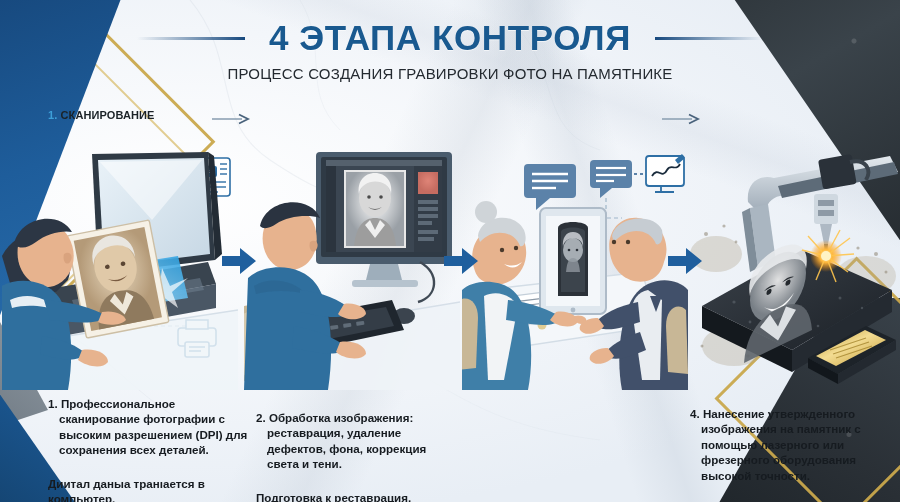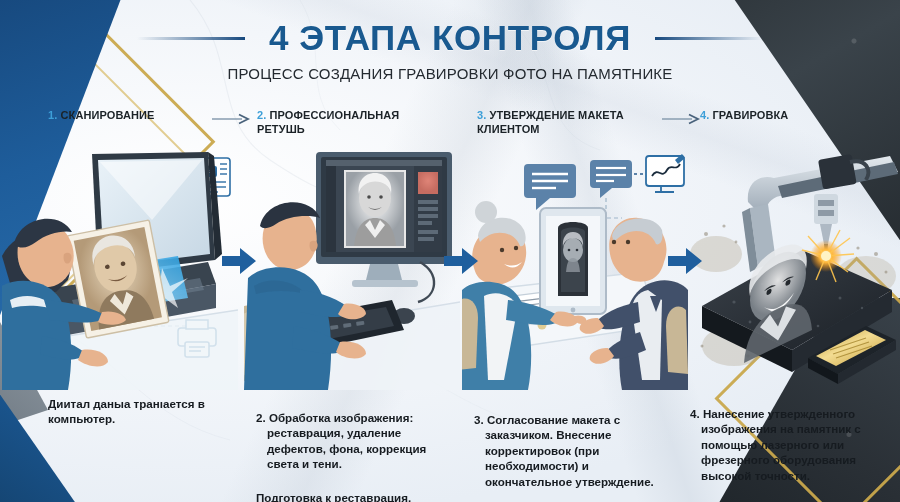--- a/index.html
+++ b/index.html
@@ -136,36 +136,24 @@
 
   <div class="steps">
     <div class="step s1">
       <span class="num">1.</span>
       <span>СКАНИРОВАНИЕ</span>
     </div>
     <svg class="harrow" style="left:212px" viewBox="0 0 40 12">
       <path d="M0 6 H30" stroke="#8fa3b5" stroke-width="1.6" fill="none"></path>
       <path d="M27 1.5 L36 6 L27 10.5" stroke="#4a637c" stroke-width="1.8" fill="none"></path>
     </svg>
-    <div class="step s2">
-      <span class="num">2.</span>
-      <span>ПРОФЕССИОНАЛЬНАЯ РЕТУШЬ</span>
-    </div>
-    <div class="step s3">
-      <span class="num">3.</span>
-      <span>УТВЕРЖДЕНИЕ МАКЕТА КЛИЕНТОМ</span>
-    </div>
     <svg class="harrow" style="left:662px" viewBox="0 0 40 12">
       <path d="M0 6 H30" stroke="#8fa3b5" stroke-width="1.6" fill="none"></path>
       <path d="M27 1.5 L36 6 L27 10.5" stroke="#4a637c" stroke-width="1.8" fill="none"></path>
     </svg>
-    <div class="step s4">
-      <span class="num">4.</span>
-      <span>ГРАВИРОВКА</span>
-    </div>
   </div>
 
   <div class="scene sc1">
     <svg viewBox="0 0 236 240">
       <defs>
         <linearGradient id="glow1" x1="0" y1="1" x2="1" y2="0">
           <stop offset="0" stop-color="#bfe6fb"></stop>
             <stop offset="1" stop-color="#2a9fe0"></stop>
         </linearGradient>
         <linearGradient id="lid1" x1="0" y1="0" x2="1" y2="1">
@@ -565,27 +553,25 @@
           <path d="M140 200 L176 188"></path>
             <path d="M143 204 L179 192"></path>
             <path d="M146 208 L182 196"></path>
         </g>
       </g>
     </svg>
   </div>
 
   <div class="caps">
     <div class="cap c1">
+      <p class="hang">1. Профессиональное сканирование фотографии с высоким разрешением (DPI) для сохранения всех деталей.</p>
       <p>Диитал даныа транıается в компьютер.</p>
     </div>
     <div class="cap c2">
       <p class="hang">2. Обработка изображения: реставрация, удаление дефектов, фона, коррекция света и тени.</p>
       <p>Подготовка к реставрация.</p>
     </div>
-    <div class="cap c3">
-      <p class="hang">3. Согласование макета с заказчиком. Внесение корректировок (при необходимости) и окончательное утверждение.</p>
-    </div>
     <div class="cap c4">
       <p class="hang">4. Нанесение утвержденного изображения на памятник с помощью лазерного или фрезерного оборудования высокой точности.</p>
     </div>
   </div>
 
 </div>
 
 </body></html>

